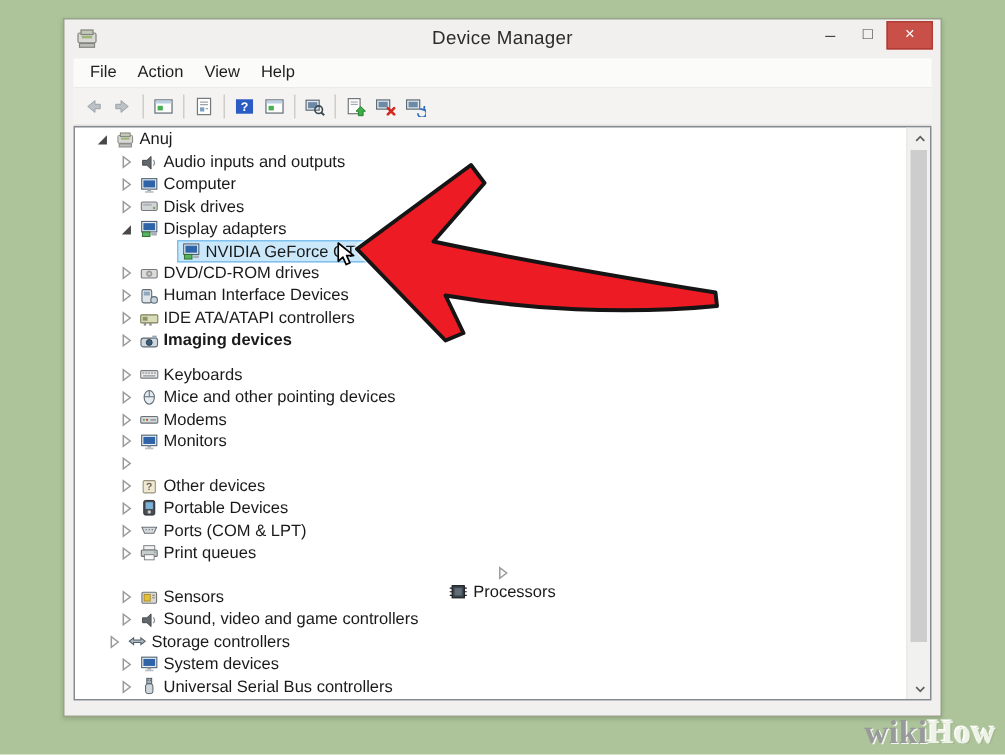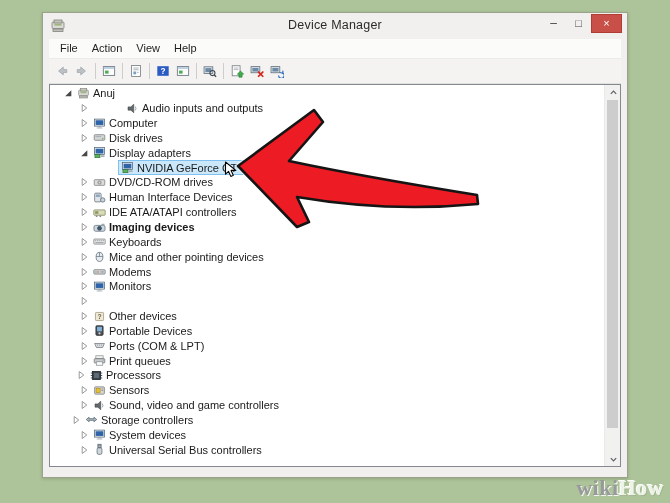--- a/index.html
+++ b/index.html
@@ -220,21 +220,21 @@
                 <svg viewBox="0 0 16 16" width="13" height="13">
                   <rect x="2" y="4" width="12" height="6.5" rx="1" fill="#d9d9d6" stroke="#83837e" stroke-width="0.8"></rect>
                   <rect x="4" y="2" width="8" height="3" fill="#c2c8b6" stroke="#83837e" stroke-width="0.8"></rect>
                   <rect x="4.5" y="5.8" width="7" height="1.8" fill="#9fb579"></rect>
                   <rect x="3" y="11" width="10" height="2.5" fill="#bfbfbc" stroke="#83837e" stroke-width="0.8"></rect>
                 </svg>
               </span>
               <span class="tlabel">Anuj</span>
             </span>
           </div>
-          <div class="trow" style="padding-left: 28px; gap: 33px;">
+          <div class="trow" style="padding-left: 28px;">
             <span class="exp">
               <svg viewBox="0 0 10 10" width="10" height="10">
                 <path d="M3.2,1.5 V8.5 L7.8,5 Z" fill="#fdfdfd" stroke="#9a9a9a" stroke-width="1"></path>
               </svg>
             </span>
             <span class="selw">
               <span class="ticon">
                 <svg viewBox="0 0 16 16" width="13" height="13">
                   <path d="M2.5,6 H6 L9.5,2.8 V13.2 L6,10 H2.5 Z" fill="#63686d" stroke="#3c4044" stroke-width="0.7"></path>
                   <path d="M11.3,5.6 q2.1,2.4 0,4.8" stroke="#8a9096" fill="none" stroke-width="1"></path>
@@ -372,21 +372,21 @@
               <span class="ticon">
                 <svg viewBox="0 0 16 16" width="13" height="13">
                   <rect x="1.2" y="5.4" width="13.6" height="7.2" rx="2" fill="#cfd7de" stroke="#5d6a75" stroke-width="0.9"></rect>
                   <circle cx="8" cy="9" r="2.4" fill="#3c5d78" stroke="#27394a" stroke-width="0.8"></circle>
                   <rect x="10.5" y="3.4" width="3.6" height="2.4" fill="#9aa6b0"></rect>
                 </svg>
               </span>
               <span class="tlabel">Imaging devices</span>
             </span>
           </div>
-          <div class="trow" style="padding-left: 28px;">
+          <div class="trow" style="padding-left: 28px; margin-top: 8px;">
             <span class="exp">
               <svg viewBox="0 0 10 10" width="10" height="10">
                 <path d="M3.2,1.5 V8.5 L7.8,5 Z" fill="#fdfdfd" stroke="#9a9a9a" stroke-width="1"></path>
               </svg>
             </span>
             <span class="selw">
               <span class="ticon">
                 <svg viewBox="0 0 16 16" width="13" height="13">
                   <rect x="1" y="5" width="14" height="6.2" rx="0.8" fill="#ececea" stroke="#75797d" stroke-width="0.9"></rect>
                   <g fill="#a7abaf">
@@ -524,21 +524,21 @@
                 <svg viewBox="0 0 16 16" width="13" height="13">
                   <rect x="3.5" y="2.2" width="9" height="3.6" fill="#f2f2f0" stroke="#7c8084" stroke-width="0.8"></rect>
                   <rect x="1.5" y="5.8" width="13" height="5.2" rx="0.8" fill="#c9cccf" stroke="#6b7075" stroke-width="0.9"></rect>
                   <rect x="4" y="9.6" width="8" height="4.2" fill="#fbfbfa" stroke="#7c8084" stroke-width="0.8"></rect>
                   <circle cx="12.6" cy="7.4" r="0.7" fill="#5fae5f"></circle>
                 </svg>
               </span>
               <span class="tlabel">Print queues</span>
             </span>
           </div>
-          <div class="trow" style="padding-left: 25px;">
+          <div class="trow" style="padding-left: 16px; flex-direction: column;">
             <span class="exp">
               <svg viewBox="0 0 10 10" width="10" height="10">
                 <path d="M3.2,1.5 V8.5 L7.8,5 Z" fill="#fdfdfd" stroke="#9a9a9a" stroke-width="1"></path>
               </svg>
             </span>
             <span class="selw">
               <span class="ticon">
                 <svg viewBox="0 0 16 16" width="13" height="13">
                   <g stroke="#14181c" stroke-width="0.9">
                     <line x1="1" y1="5" x2="3" y2="5"></line>

